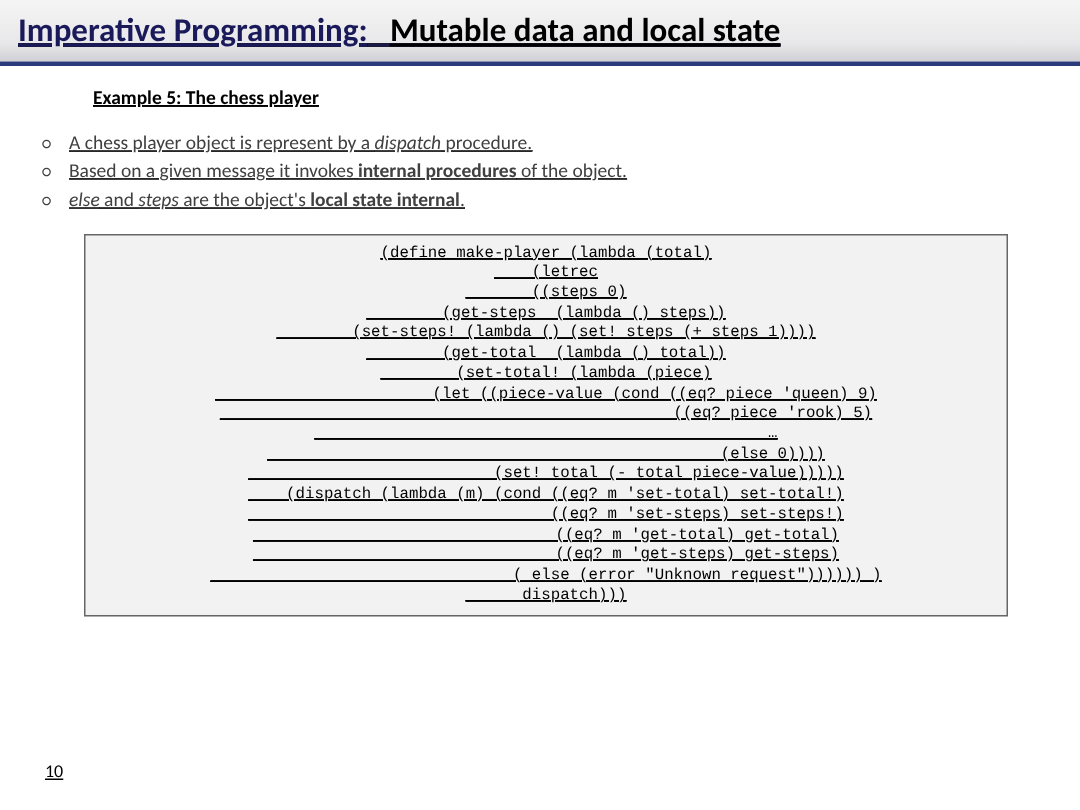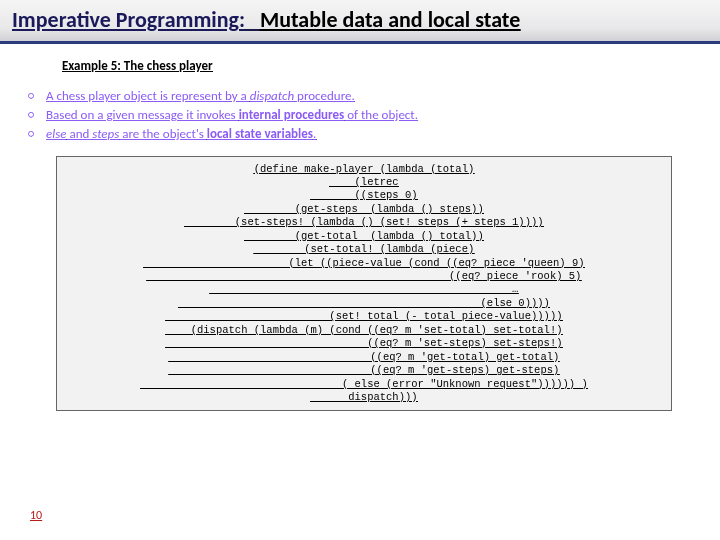--- a/index.html
+++ b/index.html
@@ -33,21 +33,21 @@
     margin-bottom: 14px;
     margin-left: 44px;
   }
   .bullets {
     list-style: none;
     margin-left: 10px;
     margin-bottom: 12px;
   }
   .bullets li {
     font-size: 13px;
-    color: #8b5cf6;
+    color: #404040;
     line-height: 1.45;
     position: relative;
     padding-left: 18px;
   }
   .bullets li::before {
     content: "○";
     position: absolute;
     left: 0;
     font-size: 11px;
     top: 1px;
@@ -63,41 +63,41 @@
     color: #000;
     white-space: pre;
     overflow: hidden;
     text-align: center;
   }
   .pagenum {
     position: absolute;
     left: 30px;
     bottom: 18px;
     font-size: 12px;
-    color: #b91c1c;
+    color: #000000;
   }
 </style>
 </head>
 <body>
 
 <div class="header">
   <div class="title">
     <span class="title-prefix">Imperative Programming:</span>
     &nbsp;
     <span class="title-rest">Mutable data and local state</span>
   </div>
 </div>
 
 <div class="content">
   <div class="example-label">Example 5: The chess player</div>
 
   <ul class="bullets">
     <li>A chess player object is represent by a <i>dispatch</i> procedure.</li>
     <li>Based on a given message it invokes <b>internal procedures</b> of the object.</li>
-    <li><i>else</i> and <i>steps</i> are the object's <b>local state variables</b>.</li>
+    <li><i>else</i> and <i>steps</i> are the object's <b>local state internal</b>.</li>
   </ul>
 
   <div class="codebox">(define make-player (lambda (total)
     (letrec
        ((steps 0)
         (get-steps  (lambda () steps))
         (set-steps! (lambda () (set! steps (+ steps 1))))
         (get-total  (lambda () total))
         (set-total! (lambda (piece)
                        (let ((piece-value (cond ((eq? piece 'queen) 9)

